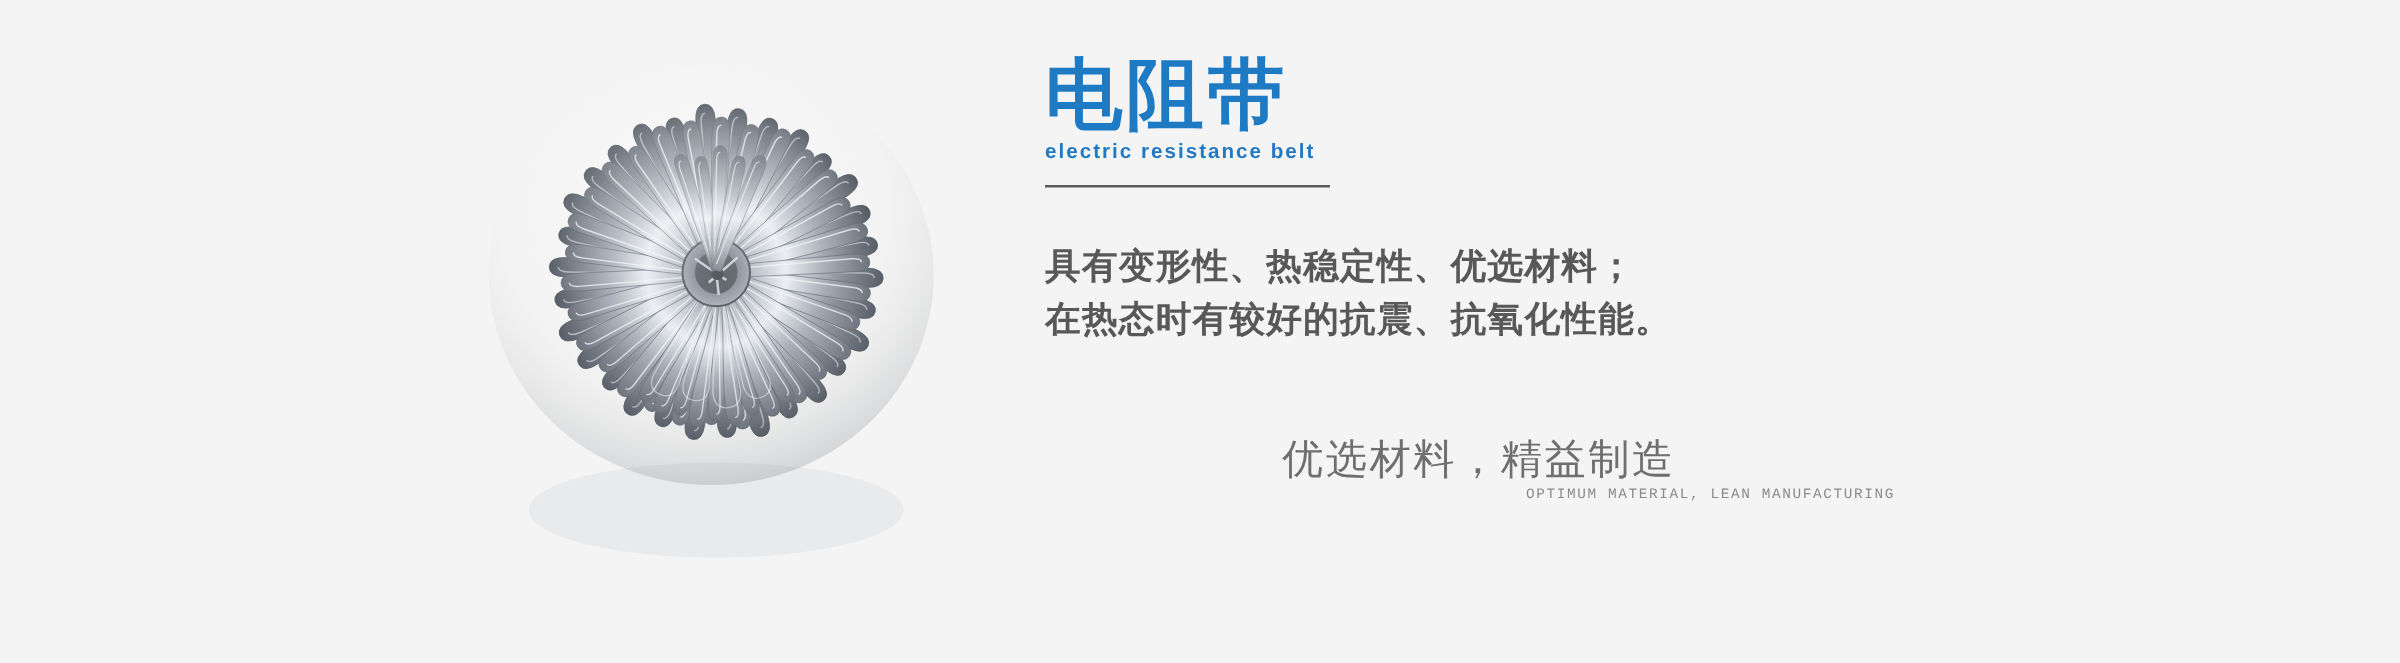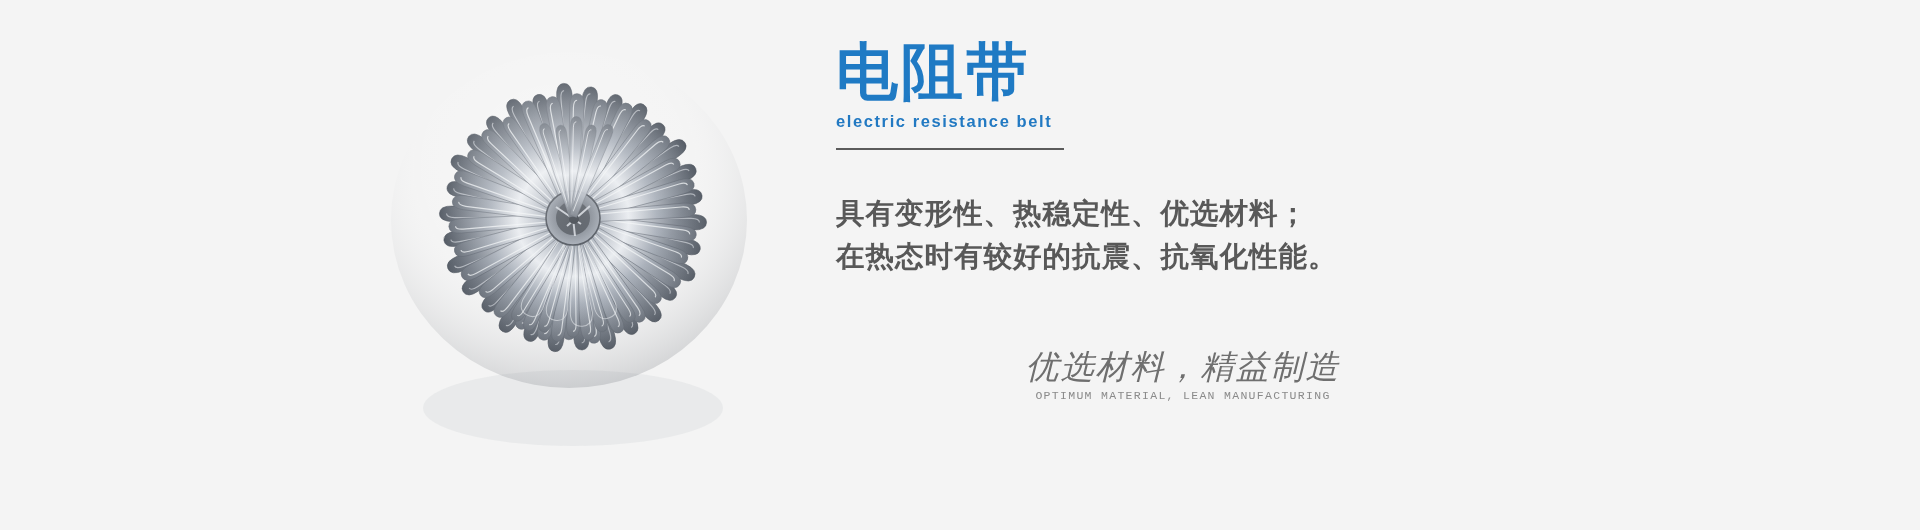--- a/index.html
+++ b/index.html
@@ -33,21 +33,21 @@
   }
 
   .title-block{ position:relative; }
 
   .title-cn{
     font-size:62px;
     line-height:1.0;
     font-weight:700;
     color:#1f7ac4;
     letter-spacing:3px;
-    font-family:Liberation Mono, monospace;
+    font-family:Liberation Serif, serif;
     white-space:nowrap;
   }
   .title-en{
     margin-top:4px;
     font-size:16.5px;
     font-weight:700;
     color:#2279c2;
     letter-spacing:1.6px;
     white-space:nowrap;
   }
@@ -76,29 +76,29 @@
     text-align:center;
     padding-left:14px;
   }
   .slogan-cn{
     font-size:33px;
     color:#6f6f6f;
     letter-spacing:2px;
     font-weight:400;
     line-height:1.25;
     white-space:nowrap;
-    font-style:italic;
   }
   .slogan-en{
     margin-top:2px;
     font-size:11.5px;
     color:#8a8a8a;
     letter-spacing:1.3px;
     font-family:"Liberation Mono","DejaVu Sans Mono",monospace;
     white-space:nowrap;
+    text-align:right;
   }
 </style>
 </head>
 <body>
 
 <div class="banner">
 
   <div class="product-figure">
     <svg viewBox="0 0 450 420" xmlns="http://www.w3.org/2000/svg" aria-hidden="true">
       <defs>

